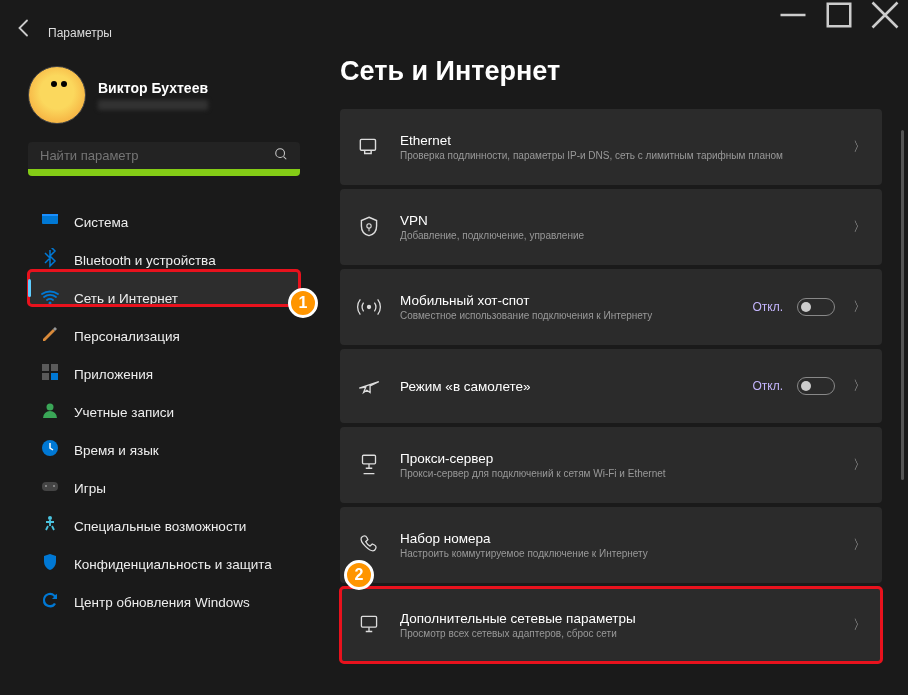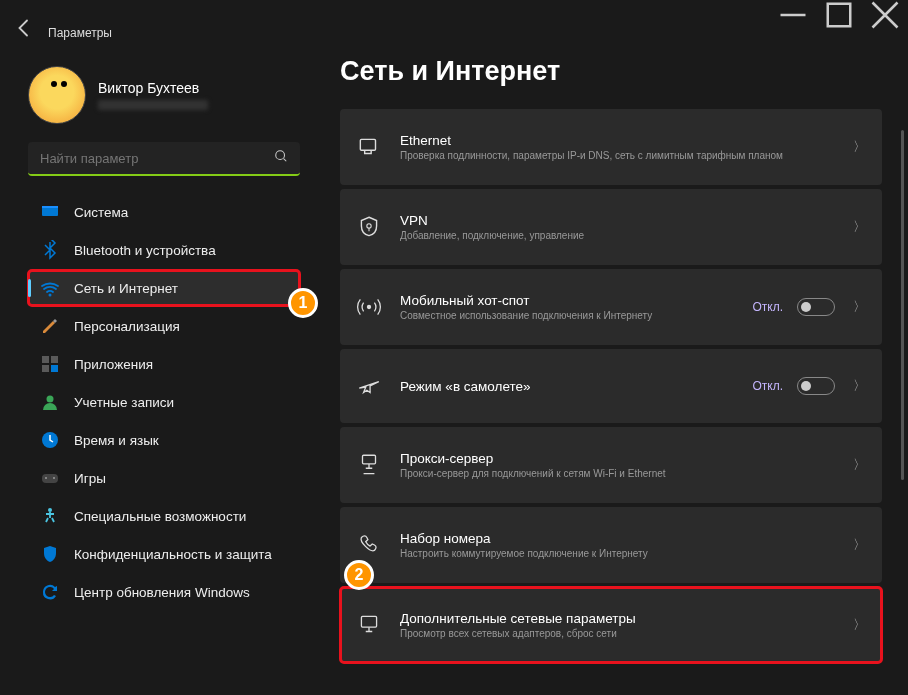--- a/index.html
+++ b/index.html
@@ -7,27 +7,27 @@
 .titlebar{height:40px;display:flex;align-items:flex-end;padding:0 12px;position:relative}
 .back{width:24px;height:24px;display:flex;align-items:center;justify-content:center;cursor:pointer;color:#ccc;margin-right:12px}
 .app-title{font-size:12px;color:#ddd}
 .win-controls{position:absolute;right:0;top:0;display:flex}
 .win-btn{width:46px;height:30px;display:flex;align-items:center;justify-content:center;cursor:pointer;color:#ccc}
 .content{display:flex;height:calc(100% - 40px)}
 .sidebar{width:310px;padding:12px 10px 12px 28px;display:flex;flex-direction:column}
 .profile{display:flex;align-items:center;margin-bottom:18px;margin-top:14px}
 .avatar{width:58px;height:58px;border-radius:50%;margin-right:12px;background:radial-gradient(circle at 50% 45%,#fbd85d 40%,#f7b947 70%);position:relative;overflow:hidden;border:1px solid #444}
 .avatar::after{content:"";position:absolute;left:22px;top:14px;width:6px;height:6px;background:#000;border-radius:50%;box-shadow:10px 0 #000}
-.pname{font-size:14px;font-weight:400}
+.pname{font-size:14px;font-weight:700}
 .pmail{width:110px;height:10px;background:#333;margin-top:4px;border-radius:2px;filter:blur(2px)}
-.search{height:34px;background:#232323;border-radius:4px;display:flex;align-items:center;padding:0 12px;margin-bottom:18px;border-bottom:2px solid #84cc16}
+.search{height:34px;background:#232323;border-radius:4px;display:flex;align-items:center;padding:0 12px;margin-bottom:18px;border-bottom:7px solid #84cc16}
 .search input{flex:1;background:none;border:none;outline:none;color:#ccc;font-size:13px}
 .search-ico{color:#ccc}
 .nav{display:flex;flex-direction:column;gap:2px}
-.nav-item{height:36px;display:flex;align-items:center;padding:0 12px;border-radius:4px;cursor:pointer;position:relative}
+.nav-item{height:36px;display:flex;align-items:flex-end;padding:0 12px;border-radius:4px;cursor:pointer;position:relative}
 .nav-item.sel{background:#2d2d2d}
 .nav-item.sel::before{content:"";position:absolute;left:0;top:9px;bottom:9px;width:3px;background:#60cdff;border-radius:2px}
 .nav-ico{width:20px;height:20px;margin-right:14px;display:flex;align-items:center;justify-content:center;flex-shrink:0}
 .nav-label{font-size:13.5px;color:#eee}
 .nav-item.hl{outline:3px solid #e8121d;outline-offset:-2px;border-radius:4px}
 .main{flex:1;padding:10px 26px 10px 30px;overflow-y:auto}
 .page-title{font-size:27px;font-weight:600;margin-bottom:22px;margin-top:6px}
 .cards{display:flex;flex-direction:column;gap:4px}
 .card{background:#2b2b2b;border-radius:4px;display:flex;align-items:center;padding:24px 16px;cursor:pointer;min-height:60px;position:relative}
 .card.hl{outline:3px solid #e8121d;outline-offset:-2px}

